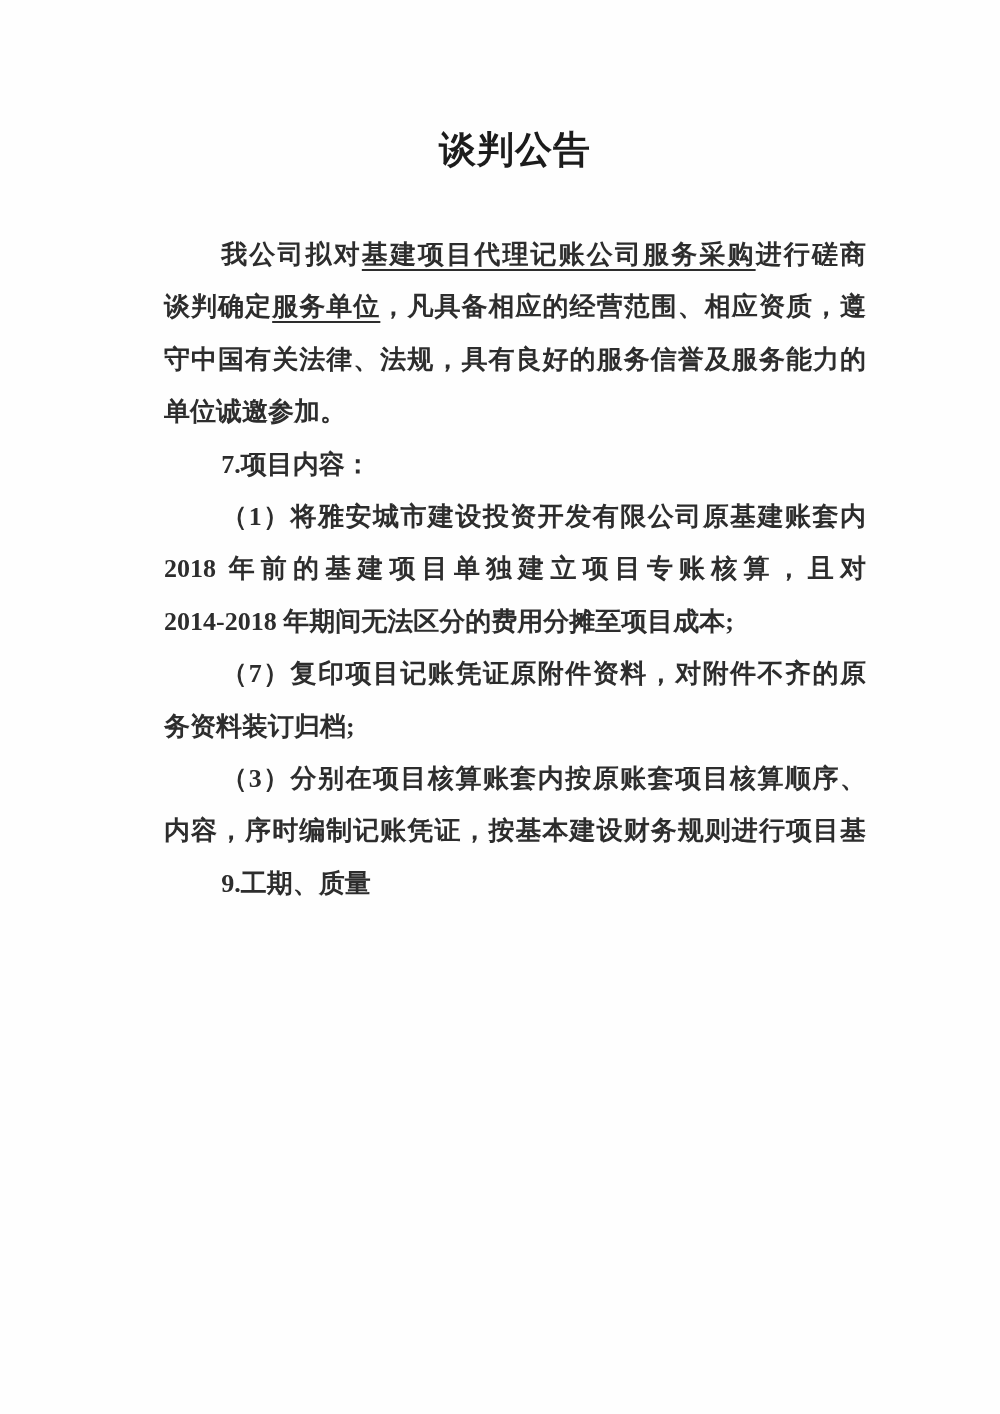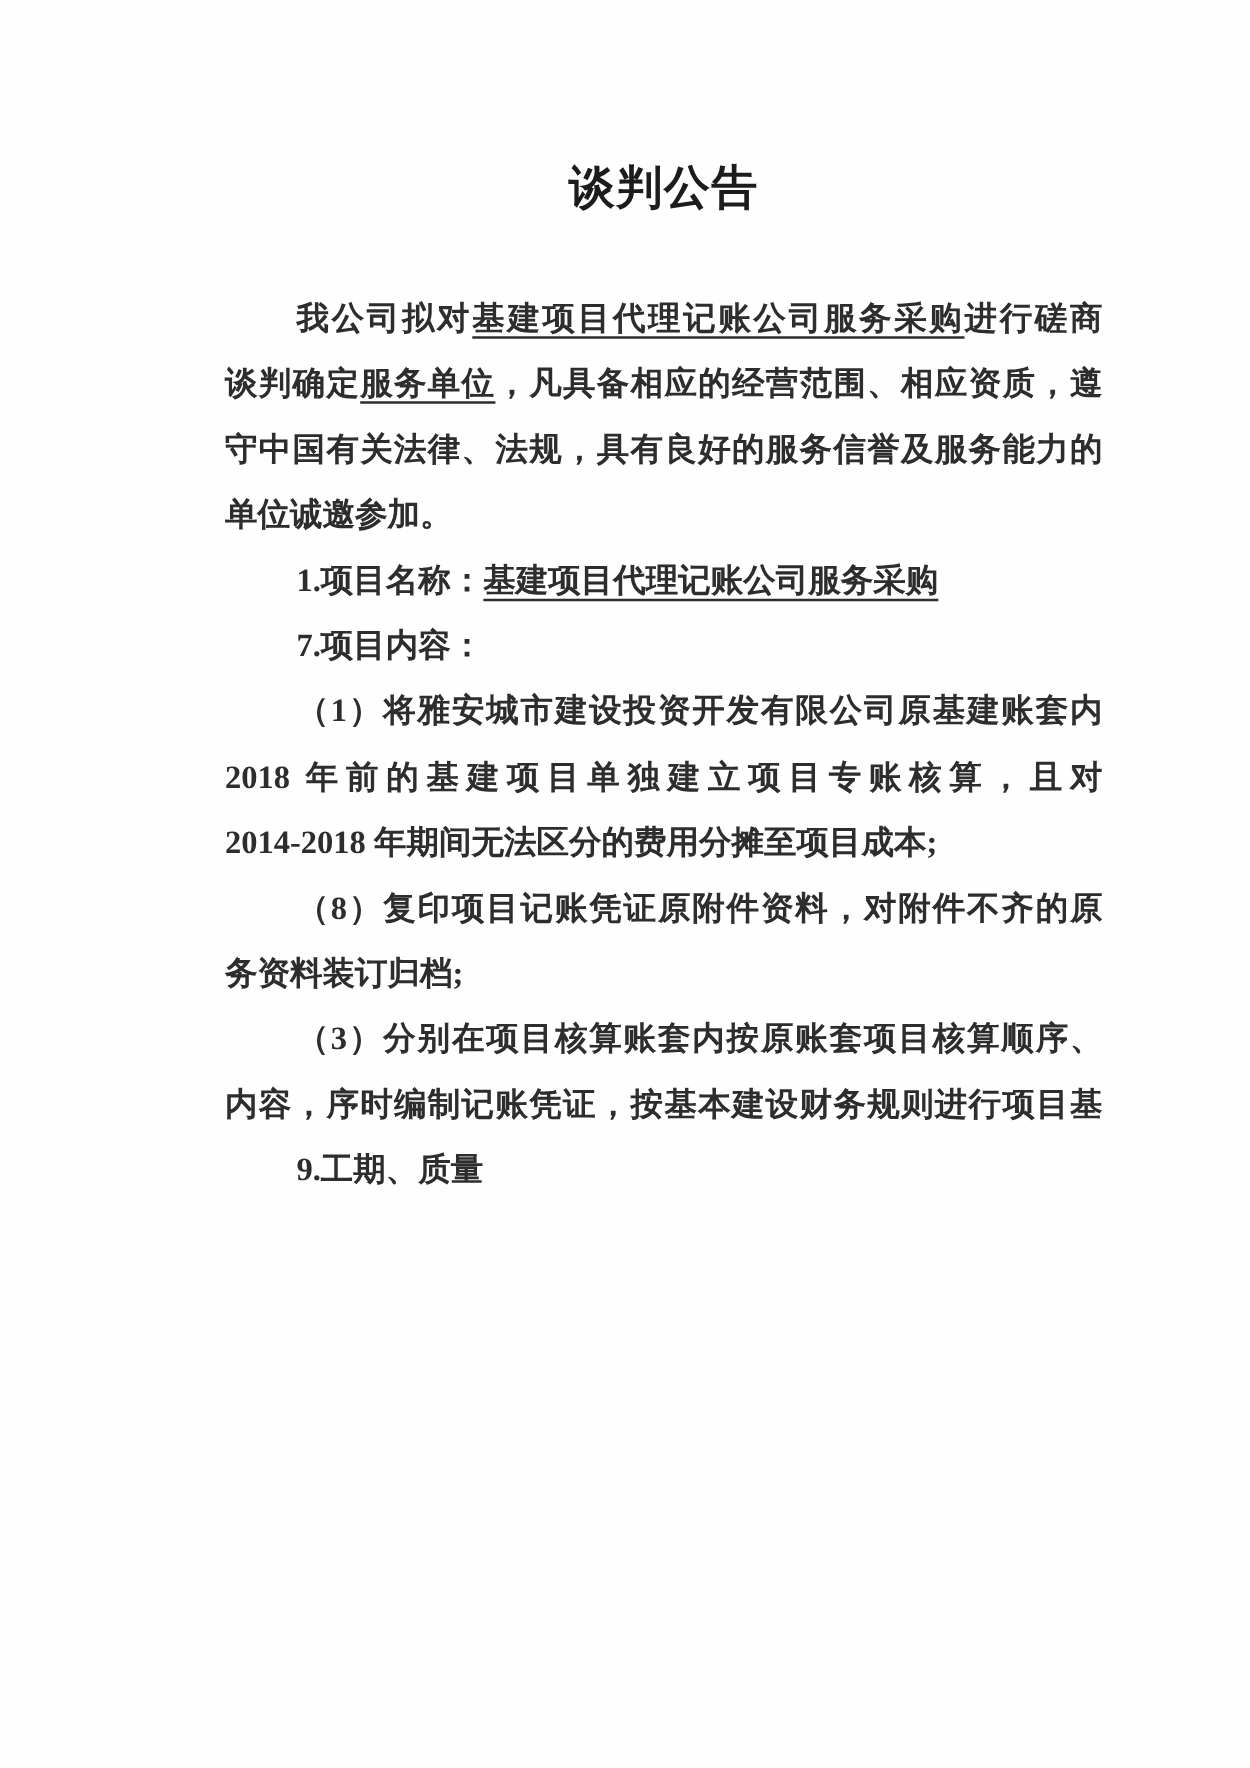--- a/index.html
+++ b/index.html
@@ -10,21 +10,21 @@
     position: relative;
     width: 1000px;
     height: 1414px;
     background: #fefefe;
     overflow: hidden;
     font-family: "Liberation Serif", "DejaVu Serif", serif;
     color: #2d2d2d;
   }
   .content {
     position: absolute;
-    left: 180px;
+    left: 164px;
     top: 126px;
     width: 702px;
   }
   .doc-title {
     margin: 0;
     text-align: center;
     font-family: "DejaVu Sans", "Liberation Sans", sans-serif;
     font-weight: 700;
     font-size: 37px;
     line-height: 48px;
@@ -67,32 +67,29 @@
   <div class="content">
     <h1 class="doc-title">谈判公告</h1>
     <div class="doc-body">
         <div class="paragraph">
           <div class="line fill indent"><span>我公司拟对</span><span class="u">基建项目代理记账公司服务采购</span><span>进行磋商</span></div>
           <div class="line fill"><span>谈判确定</span><span class="u">服务单位</span><span>，凡具备相应的经营范围、相应资质，遵</span></div>
           <div class="line fill"><span>守中国有关法律、法规，具有良好的服务信誉及服务能力的</span></div>
           <div class="line"><span>单位诚邀参加。</span></div>
         </div>
         <div class="paragraph">
-          <div class="line indent"><span>1.项目名称：</span><span class="u">基建项目代理记账公司服务采购</span></div>
-        </div>
-        <div class="paragraph">
           <div class="line indent"><span>7.项目内容：</span></div>
         </div>
         <div class="paragraph">
           <div class="line fill indent"><span>（1）将雅安城市建设投资开发有限公司原基建账套内</span></div>
           <div class="line fill"><span>2018 年前的基建项目单独建立项目专账核算，且对</span></div>
           <div class="line"><span>2014-2018 年期间无法区分的费用分摊至项目成本;</span></div>
         </div>
         <div class="paragraph">
-          <div class="line fill indent"><span>（8）复印项目记账凭证原附件资料，对附件不齐的原</span></div>
+          <div class="line fill indent"><span>（7）复印项目记账凭证原附件资料，对附件不齐的原</span></div>
           <div class="line"><span>务资料装订归档;</span></div>
         </div>
         <div class="paragraph">
           <div class="line fill indent"><span>（3）分别在项目核算账套内按原账套项目核算顺序、</span></div>
           <div class="line fill"><span>内容，序时编制记账凭证，按基本建设财务规则进行项目基</span></div>
         </div>
         <div class="paragraph">
           <div class="line indent"><span>9.工期、质量</span></div>
         </div>
       </div>

